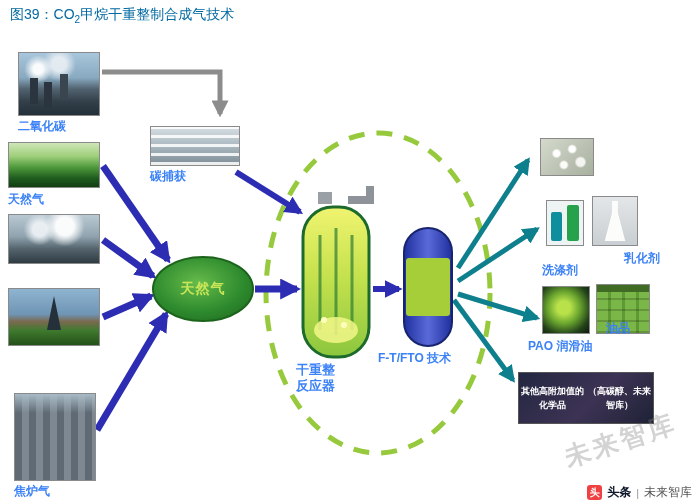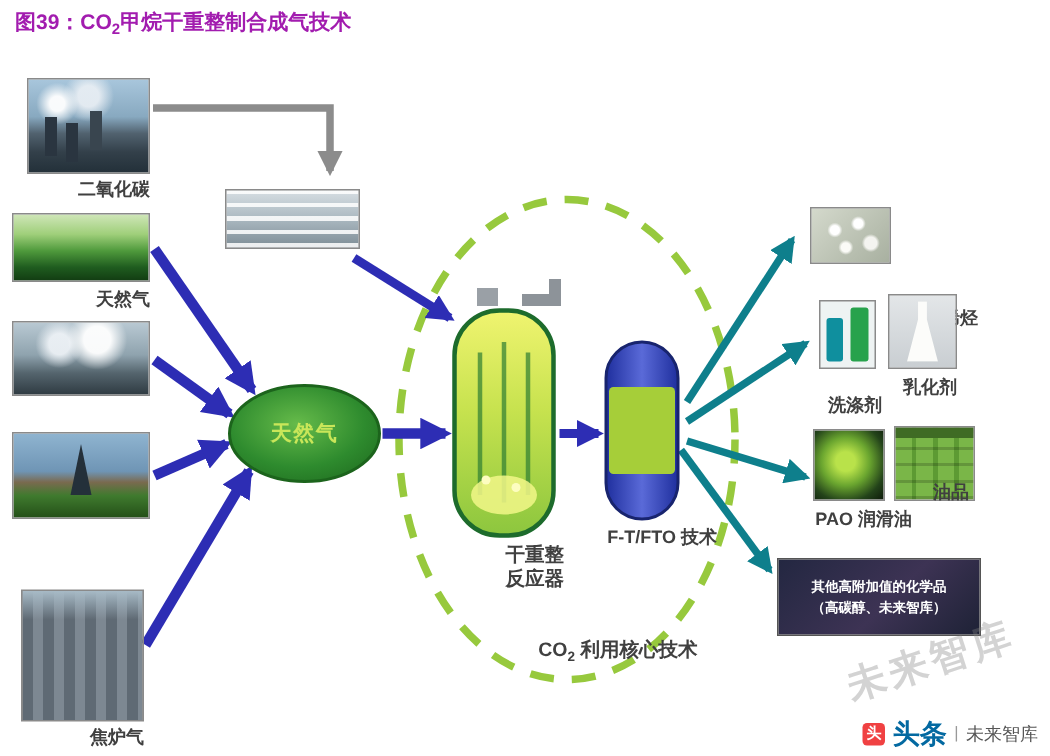--- a/index.html
+++ b/index.html
@@ -1,20 +1,20 @@
 <!DOCTYPE html>
 <html><head>
 <meta charset="utf-8">
 <style>
   html,body{margin:0;padding:0;background:#fff;}
   .stage{position:relative;width:700px;height:504px;background:#ffffff;overflow:hidden;
          font-family:"Liberation Sans","DejaVu Sans",sans-serif;}
-  .title{position:absolute;left:10px;top:6px;font-size:14px;font-weight:bold;color:#a21caf;white-space:nowrap;}
+  .title{position:absolute;left:10px;top:6px;font-size:14px;font-weight:normal;color:#0369a1;white-space:nowrap;}
   .title sub{font-size:10px;}
-  .lbl{position:absolute;font-size:12px;font-weight:bold;color:#404040;text-align:right;white-space:nowrap;}
+  .lbl{position:absolute;font-size:12px;font-weight:bold;color:#3b82f6;text-align:left;white-space:nowrap;}
   .thumb{position:absolute;border:1px solid #8a8a8a;box-sizing:border-box;overflow:hidden;}
   
   .img-co2{background:
       radial-gradient(circle at 24% 26%, rgba(255,255,255,.95) 0 5px, rgba(255,255,255,0) 14px),
       radial-gradient(circle at 50% 18%, rgba(235,240,245,.9) 0 7px, rgba(255,255,255,0) 17px),
       linear-gradient(180deg,#a8c6dc 0%,#88a9c0 40%,#51626f 58%,#33404a 78%,#233039 100%);}
   .img-co2::before{content:"";position:absolute;left:14%;bottom:18%;width:10%;height:42%;
       background:#2a3540;box-shadow:14px 4px 0 0 #2a3540,30px -4px 0 0 #39454f;}
   .img-gas{background:linear-gradient(180deg,#cfe6b8 0%,#9fcf7a 30%,#4f9a3c 55%,#1f5c1f 80%,#123d12 100%);}
   .img-purge{background:
@@ -43,32 +43,32 @@
   .img-detergent::after{content:"";position:absolute;right:12%;top:8%;width:32%;height:82%;
       background:#27a24c;border-radius:2px;}
   .img-emulsifier{background:linear-gradient(180deg,#e3e6e8,#c9ced2);}
   .img-emulsifier::before{content:"";position:absolute;left:22%;top:8%;width:56%;height:84%;
       background:#fcfcfa;clip-path:polygon(38% 0,62% 0,62% 30%,92% 100%,8% 100%,38% 30%);}
   .img-pao{background:radial-gradient(circle at 45% 45%,#b9e24a 0 18%,#6aa52f 45%,#23431a 75%,#0d1a0a 100%);}
   .img-oil{background:
       linear-gradient(180deg,#3f6b24 0 14%,rgba(0,0,0,0) 14%),
       repeating-linear-gradient(0deg,rgba(0,0,0,.18) 0 2px,rgba(0,0,0,0) 2px 11px),
       repeating-linear-gradient(90deg,#7ab648 0 11px,#5d9a33 11px 14px);}
-  .others{position:absolute;display:flex;flex-direction:column;justify-content:center;align-items:center;
+  .others{position:absolute;display:flex;flex-direction:row;justify-content:center;align-items:center;
       background:linear-gradient(135deg,#232741 0%,#3d3354 55%,#1e2236 100%);
       color:#fff;font-size:9px;font-weight:bold;line-height:1.6;text-align:center;border:1px solid #555;}
   .hub-label{position:absolute;left:163px;top:280px;width:80px;text-align:center;
       font-size:14px;font-weight:bold;color:#c9e659;letter-spacing:1px;}
   .two-line{line-height:1.2;}
   .watermark{position:absolute;left:560px;top:442px;transform:rotate(-18deg);transform-origin:left top;
       font-size:26px;font-weight:bold;color:rgba(130,130,130,.35);letter-spacing:3px;white-space:nowrap;pointer-events:none;}
   .footer{position:absolute;right:8px;bottom:3px;display:flex;align-items:center;gap:5px;}
   .footer-logo{width:15px;height:15px;background:#f04142;border-radius:3px;color:#fff;
       font-size:10px;font-weight:bold;display:flex;align-items:center;justify-content:center;}
-  .footer-brand{font-size:18px;font-weight:bold;color:#0369a1;}
+  .footer-brand{font-size:12px;font-weight:bold;color:#0f172a;}
   .footer-sep{font-size:11px;color:#999;}
   .footer-site{font-size:12px;color:#555;}
   .arrows{position:absolute;left:0;top:0;pointer-events:none;}
 </style>
 </head>
 <body>
 
 <div class="stage">
 
   <svg class="arrows" width="700" height="504">
@@ -146,39 +146,37 @@
   <div class="lbl" style="left:8px;top:191px;width:92px;">天然气</div>
 
   <div class="thumb img-purge" style="left:8px;top:214px;width:92px;height:50px;"></div>
 
   <div class="thumb img-shale" style="left:8px;top:288px;width:92px;height:58px;"></div>
 
   <div class="thumb img-coke" style="left:14px;top:393px;width:82px;height:88px;"></div>
   <div class="lbl" style="left:14px;top:483px;width:82px;">焦炉气</div>
 
   <div class="thumb img-capture" style="left:150px;top:126px;width:90px;height:40px;"></div>
+  <div class="lbl" style="left:150px;top:168px;width:90px;">碳捕获</div>
 
   <div class="hub-label">天然气</div>
 
   <div class="lbl" style="left:378px;top:350px;width:100px;font-size:12px;">F-T/FTO 技术</div>
   <div class="lbl two-line" style="left:296px;top:362px;width:80px;font-size:13px;">
     <div>干重整</div>
     <div>反应器</div>
   </div>
-  <div class="lbl" style="left:310px;top:424px;width:155px;font-size:13px;">
-    <span>CO</span><sub style="font-size:9px;">2</sub><span> 利用核心技术</span>
-  </div>
 
   <div class="thumb img-olefin" style="left:540px;top:138px;width:54px;height:38px;"></div>
   <div class="lbl" style="left:596px;top:168px;width:56px;margin-top:36px;">α-烯烃</div>
 
   <div class="thumb img-detergent" style="left:546px;top:200px;width:38px;height:46px;"></div>
   <div class="thumb img-emulsifier" style="left:592px;top:196px;width:46px;height:50px;"></div>
   <div class="lbl" style="left:542px;top:250px;width:46px;margin-top:12px;">洗涤剂</div>
-  <div class="lbl" style="left:592px;top:250px;width:46px;">乳化剂</div>
+  <div class="lbl" style="left:624px;top:250px;width:46px;">乳化剂</div>
 
   <div class="thumb img-pao" style="left:542px;top:286px;width:48px;height:48px;"></div>
   <div class="thumb img-oil" style="left:596px;top:284px;width:54px;height:50px;"></div>
   <div class="lbl" style="left:528px;top:338px;width:80px;">PAO 润滑油</div>
   <div class="lbl" style="left:606px;top:320px;width:40px;">油品</div>
 
   <div class="others" style="left:518px;top:372px;width:134px;height:50px;">
     <div>其他高附加值的化学品</div>
     <div>（高碳醇、未来智库）</div>
   </div>

